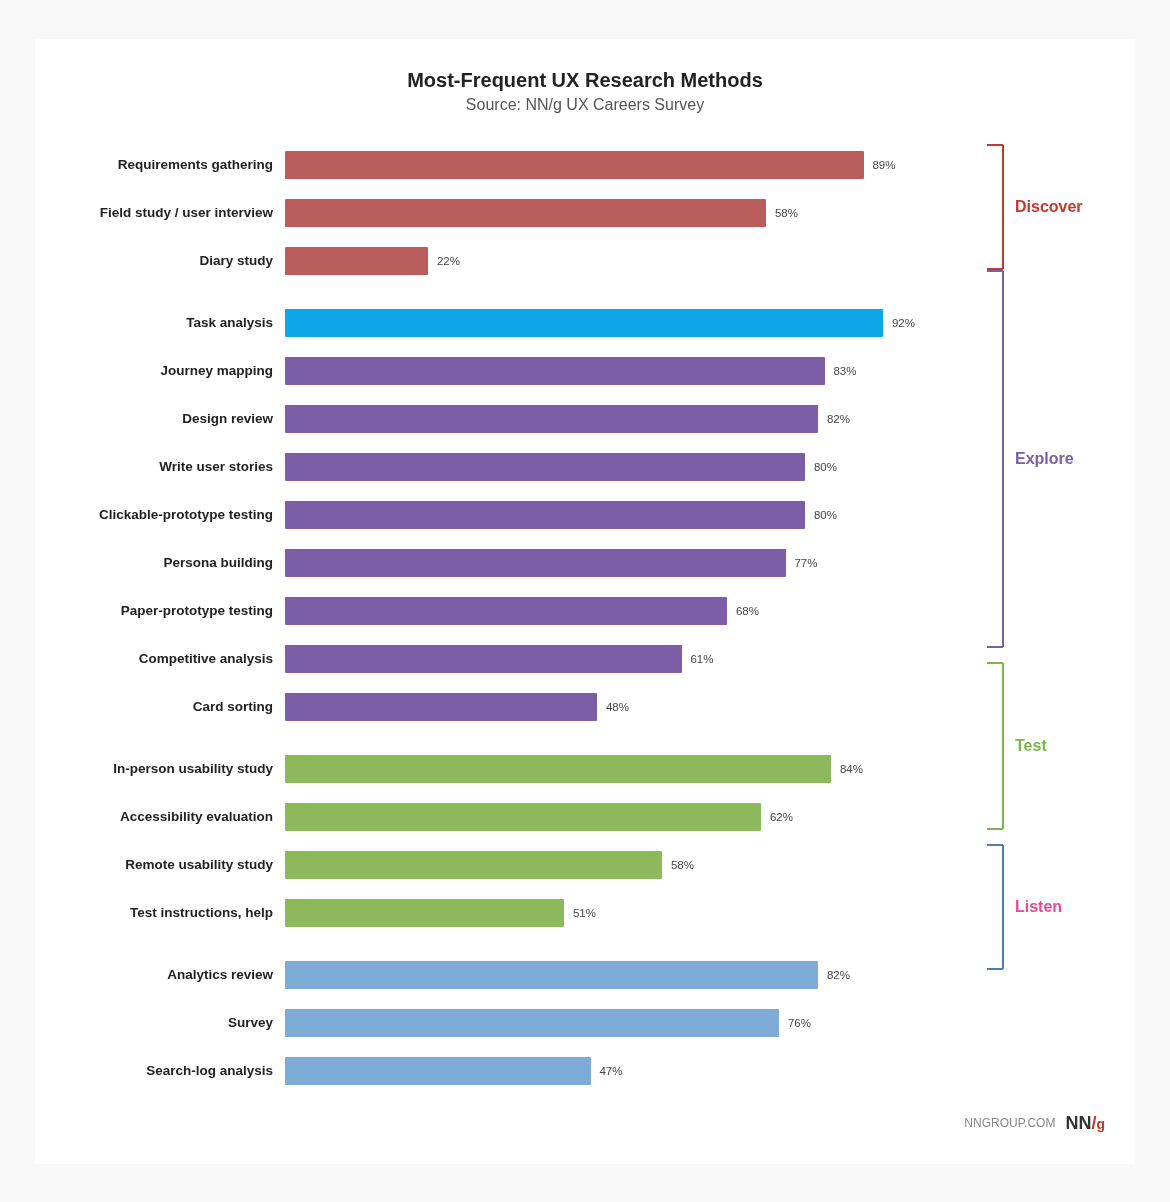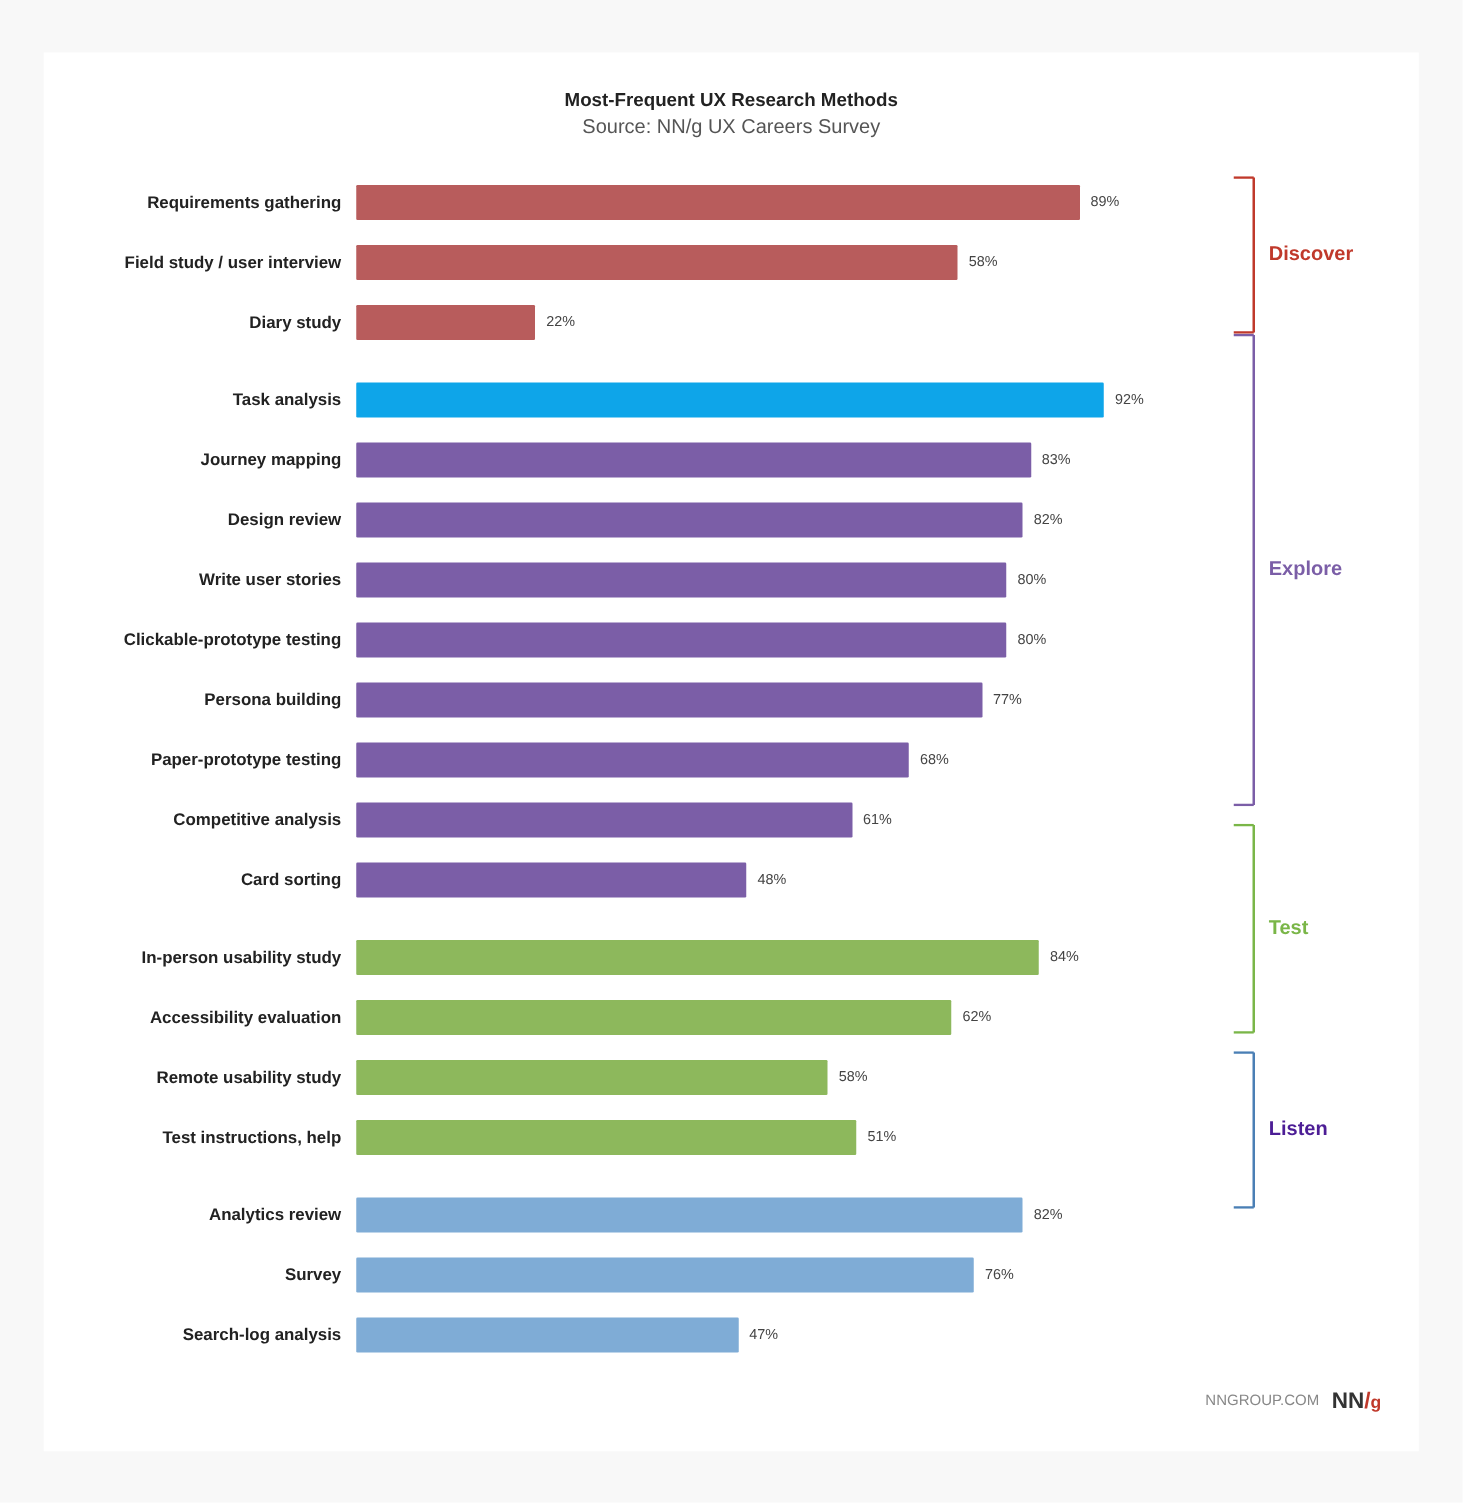--- a/index.html
+++ b/index.html
@@ -13,21 +13,21 @@
       padding: 20px;
     }
     .chart-container {
       background: white;
       width: 1100px;
       padding: 30px 20px 30px 20px;
       position: relative;
     }
     .chart-title {
       text-align: center;
-      font-size: 15px;
+      font-size: 20px;
       font-weight: bold;
       color: #222;
       margin-bottom: 4px;
     }
     .chart-subtitle {
       text-align: center;
       font-size: 16px;
       color: #555;
       margin-bottom: 30px;
     }
@@ -255,21 +255,21 @@
           <div class="bar-label">Remote usability study</div>
           <div class="bar-wrapper">
             <div class="bar" style="width: 377px; background-color: rgb(141, 184, 92);">
               <span class="bar-pct">58%</span>
             </div>
           </div>
         </div>
         <div class="bar-row">
           <div class="bar-label">Test instructions, help</div>
           <div class="bar-wrapper">
-            <div class="bar" style="width: 400px; background-color: rgb(141, 184, 92);">
+            <div class="bar" style="width: 279px; background-color: rgb(141, 184, 92);">
               <span class="bar-pct">51%</span>
             </div>
           </div>
         </div>
         <div class="spacer"></div>
         <div class="bar-row">
           <div class="bar-label">Analytics review</div>
           <div class="bar-wrapper">
             <div class="bar" style="width: 533px; background-color: rgb(127, 172, 214);">
               <span class="bar-pct">82%</span>
@@ -318,21 +318,21 @@
             <line x1="2" y1="167" x2="18" y2="167" stroke="#7ab648" stroke-width="2"></line>
           </svg>
           <span class="bracket-label" style="color: rgb(122, 182, 72);">Test</span>
         </div>
         <div class="bracket-group" style="top: 700px; height: 126px; left: 0px; right: 0px; position: absolute; display: flex; align-items: center;">
           <svg width="22" height="126">
             <line x1="2" y1="1" x2="18" y2="1" stroke="#4a7fb5" stroke-width="2"></line>
             <line x1="18" y1="1" x2="18" y2="125" stroke="#4a7fb5" stroke-width="2"></line>
             <line x1="2" y1="125" x2="18" y2="125" stroke="#4a7fb5" stroke-width="2"></line>
           </svg>
-          <span class="bracket-label" style="color: #4c1d95;">Listen</span>
+          <span class="bracket-label" style="color: #ec4899;">Listen</span>
         </div>
       </div>
   </div>
 
   <div class="footer">
     <span class="footer-text">NNGROUP.COM</span>
     <span class="footer-logo">
       <span class="footer-logo-nn">NN</span><span class="footer-logo-slash">/</span><span class="footer-logo-g">g</span>
     </span>
   </div>

